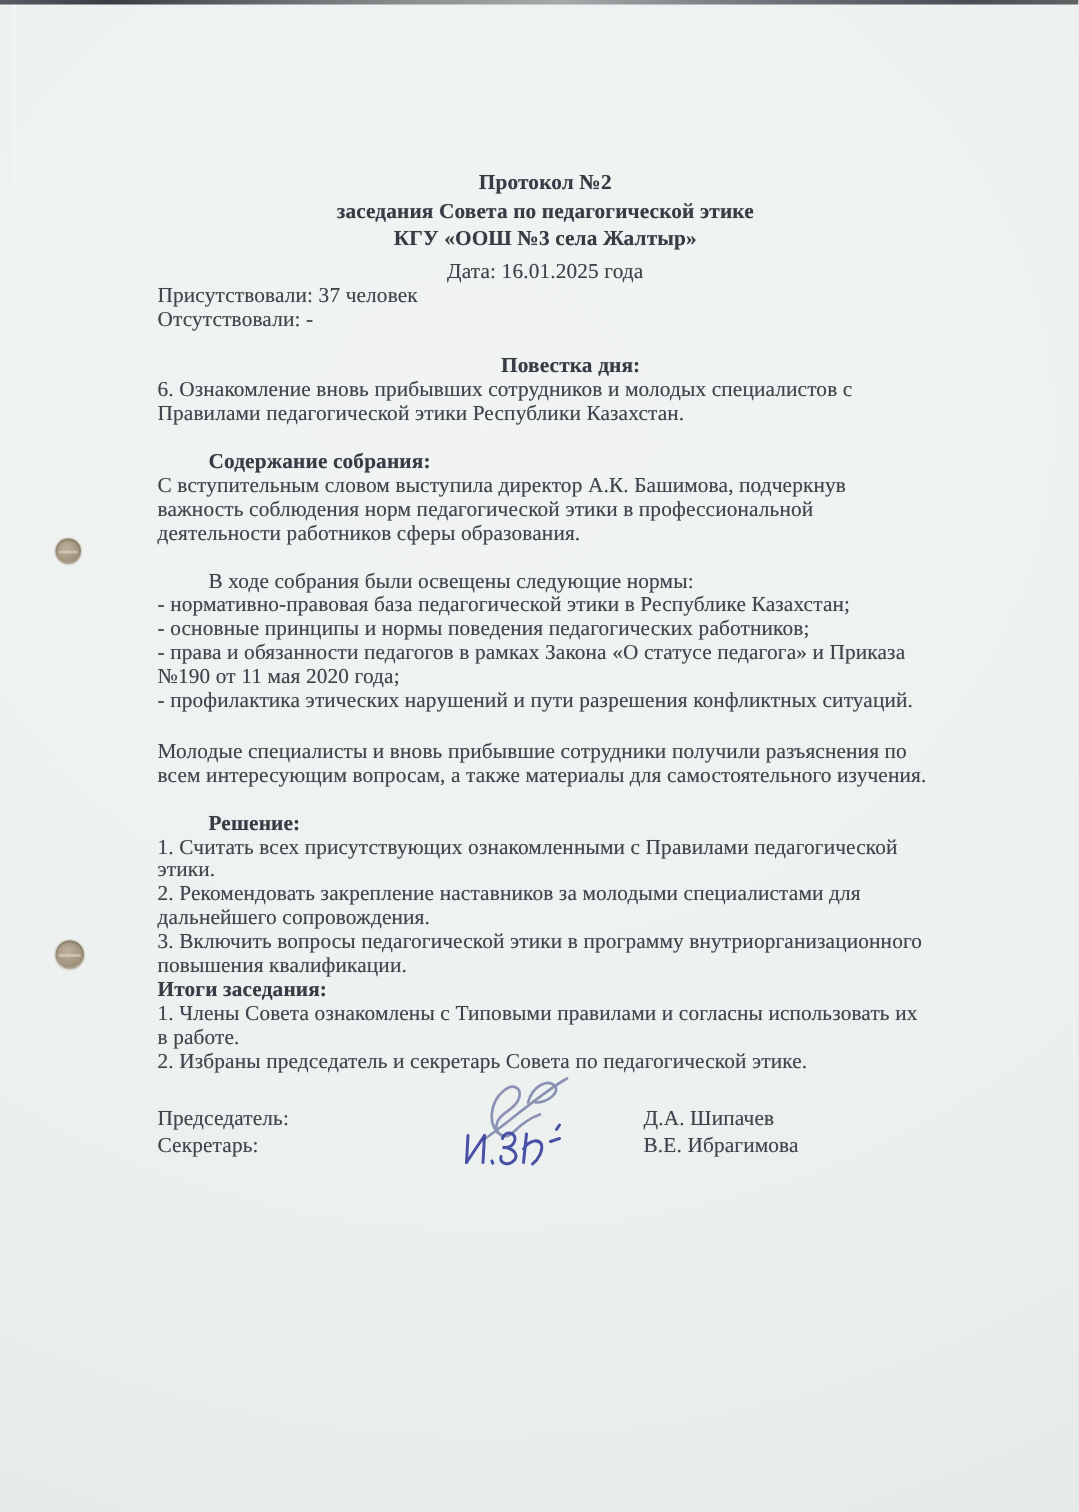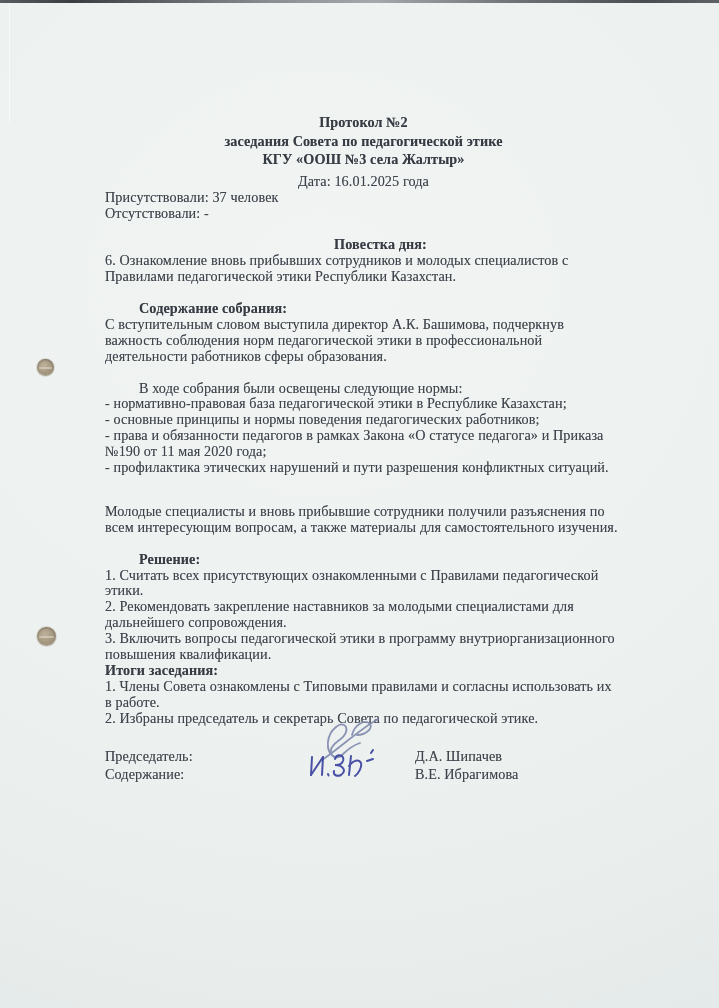--- a/index.html
+++ b/index.html
@@ -41,23 +41,23 @@
     color:#3f444c;
     text-shadow: 0 0 .5px rgba(63,68,76,.45);
   }
   .bold { font-weight:700; color:#373c44; }
   .center { text-align:center; }
   .right { text-align:center; }
   .pre { white-space:pre-line; }
   .title-line { line-height:18.6px; }
   .date-line { margin-top:5px; }
   .mt { margin-top:15.9px;margin-left:34px; }
-  .mt2 { margin-top:28px; }
+  .mt2 { margin-top:18px; }
   .sigs { margin-top:20px; }
-  .sig-row { display:flex; line-height:18px; }
+  .sig-row { display:flex; line-height:18px;gap:14px; }
   .sig-role { width:310px; }
   .sig-ink { position:absolute; }
   #sig1 { left:318px; top:715px; }
   #sig2 { left:305px; top:747px; }
 </style>
 </head>
 <body>
 
 <div class="scan">
   <div class="edge-top"></div>
@@ -106,21 +106,21 @@
     <div class="pre">1. Члены Совета ознакомлены с Типовыми правилами и согласны использовать их
 в работе.</div>
     <div class="pre">2. Избраны председатель и секретарь Совета по педагогической этике.</div>
 
     <div class="sigs">
       <div class="sig-row">
         <span class="sig-role">Председатель:</span>
         <span>Д.А. Шипачев</span>
       </div>
       <div class="sig-row">
-        <span class="sig-role">Содержание:</span>
+        <span class="sig-role">Секретарь:</span>
         <span>В.Е. Ибрагимова</span>
       </div>
     </div>
   </div>
 
   <svg id="sig1" class="sig-ink" width="68" height="48" viewBox="0 0 68 48">
     <g fill="none" stroke="#8089ad" stroke-width="1.8" stroke-linecap="round" opacity="0.9">
       <path d="M16 42 C7 36 8 20 18 12 C24 7 30 10 28 17 C26 25 14 27 13 35 C12 41 19 45 24 40"></path>
       <path d="M4 45 C18 36 42 14 60 4"></path>
       <path d="M34 20 C37 9 47 4 52 9 C55 13 48 20 39 20"></path>

